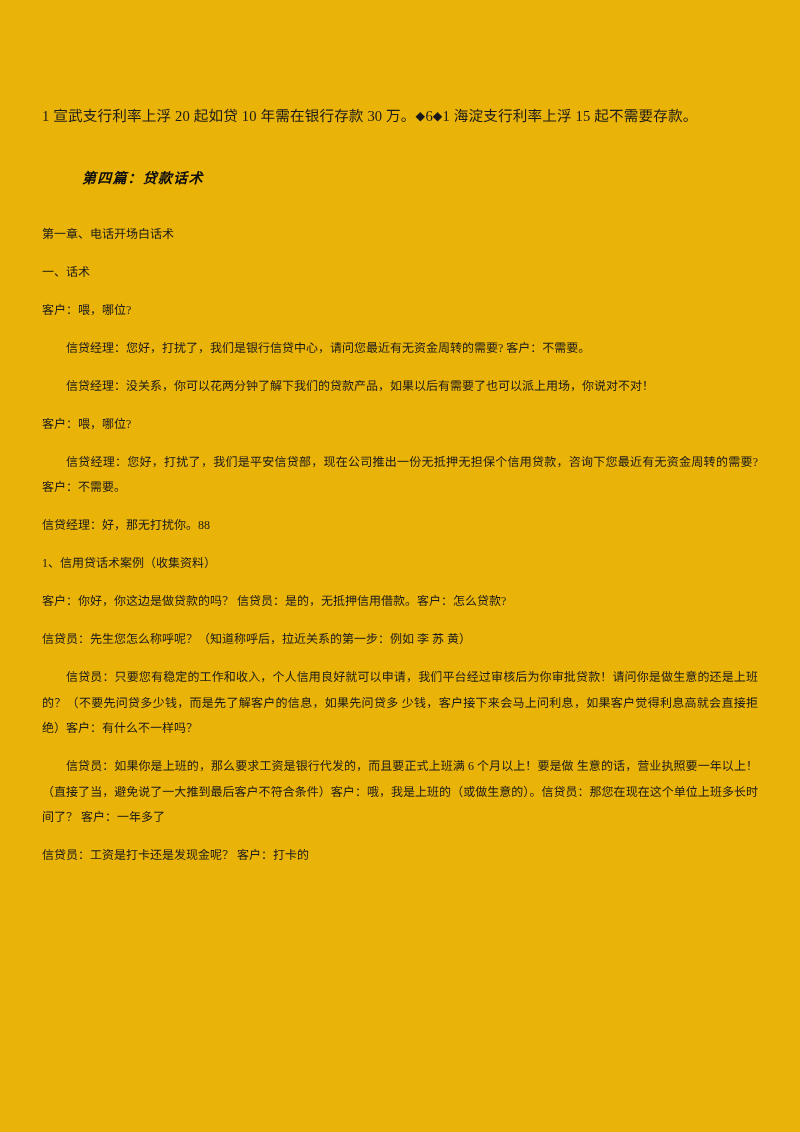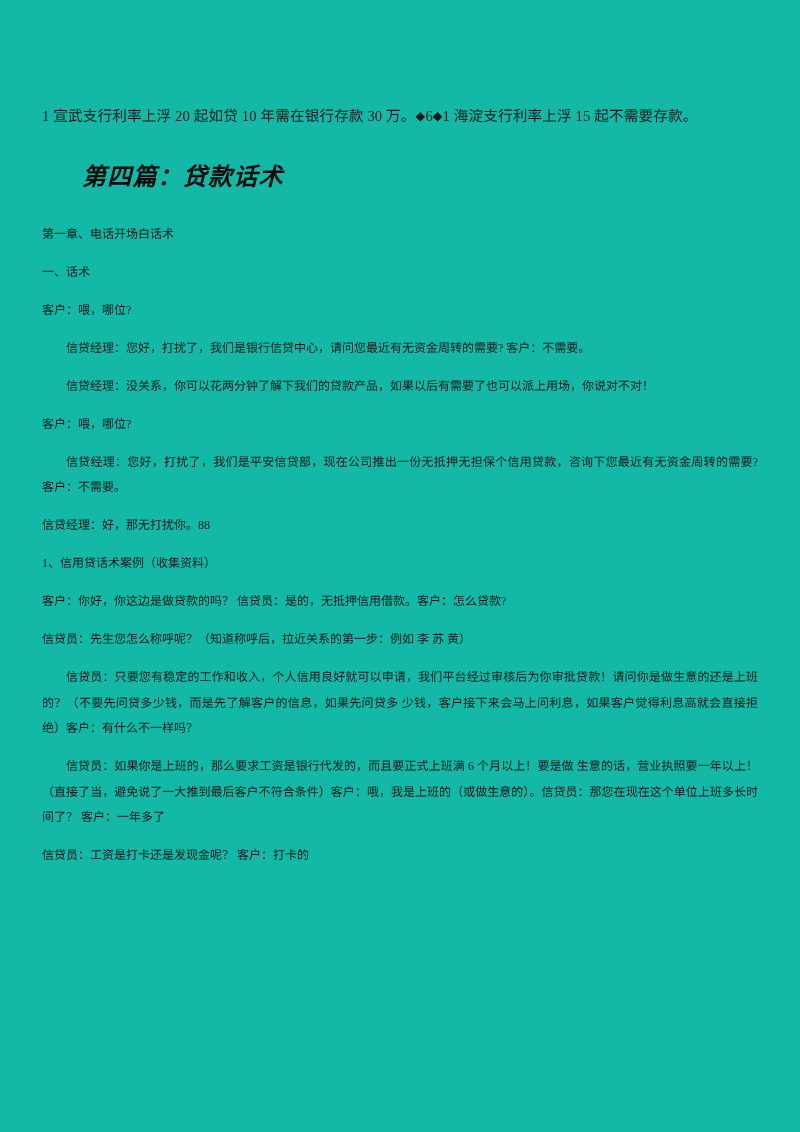--- a/index.html
+++ b/index.html
@@ -13,21 +13,21 @@
     height: 1132px;
     font-family: "Liberation Serif", "DejaVu Serif", serif;
     color: #000000;
     -webkit-font-smoothing: antialiased;
   }
 
   .page {
     position: relative;
     width: 800px;
     height: 1132px;
-    background: #14b8a6;
+    background: #eab308;
     box-sizing: border-box;
     padding: 0;
     overflow: hidden;
   }
 
   .content {
     position: absolute;
     left: 42px;
     top: 104px;
     width: 716px;
@@ -51,22 +51,22 @@
     margin: 0;
     color: #1a1a1a;
     letter-spacing: 0.15px;
     white-space: nowrap;
   }
 
   .gap-after-lead { height: 36px; }
 
   
   .section-title {
-    font-family: Liberation Mono, monospace;
-    font-size: 24px;
+    font-family: Liberation Serif, serif;
+    font-size: 14px;
     font-weight: bold;
     font-style: italic;
     letter-spacing: 1.2px;
     line-height: 26px;
     margin: 0 0 0 40px;
     color: #0d0d0d;
     white-space: nowrap;
   }
 
   .gap-after-title { height: 30px; }

